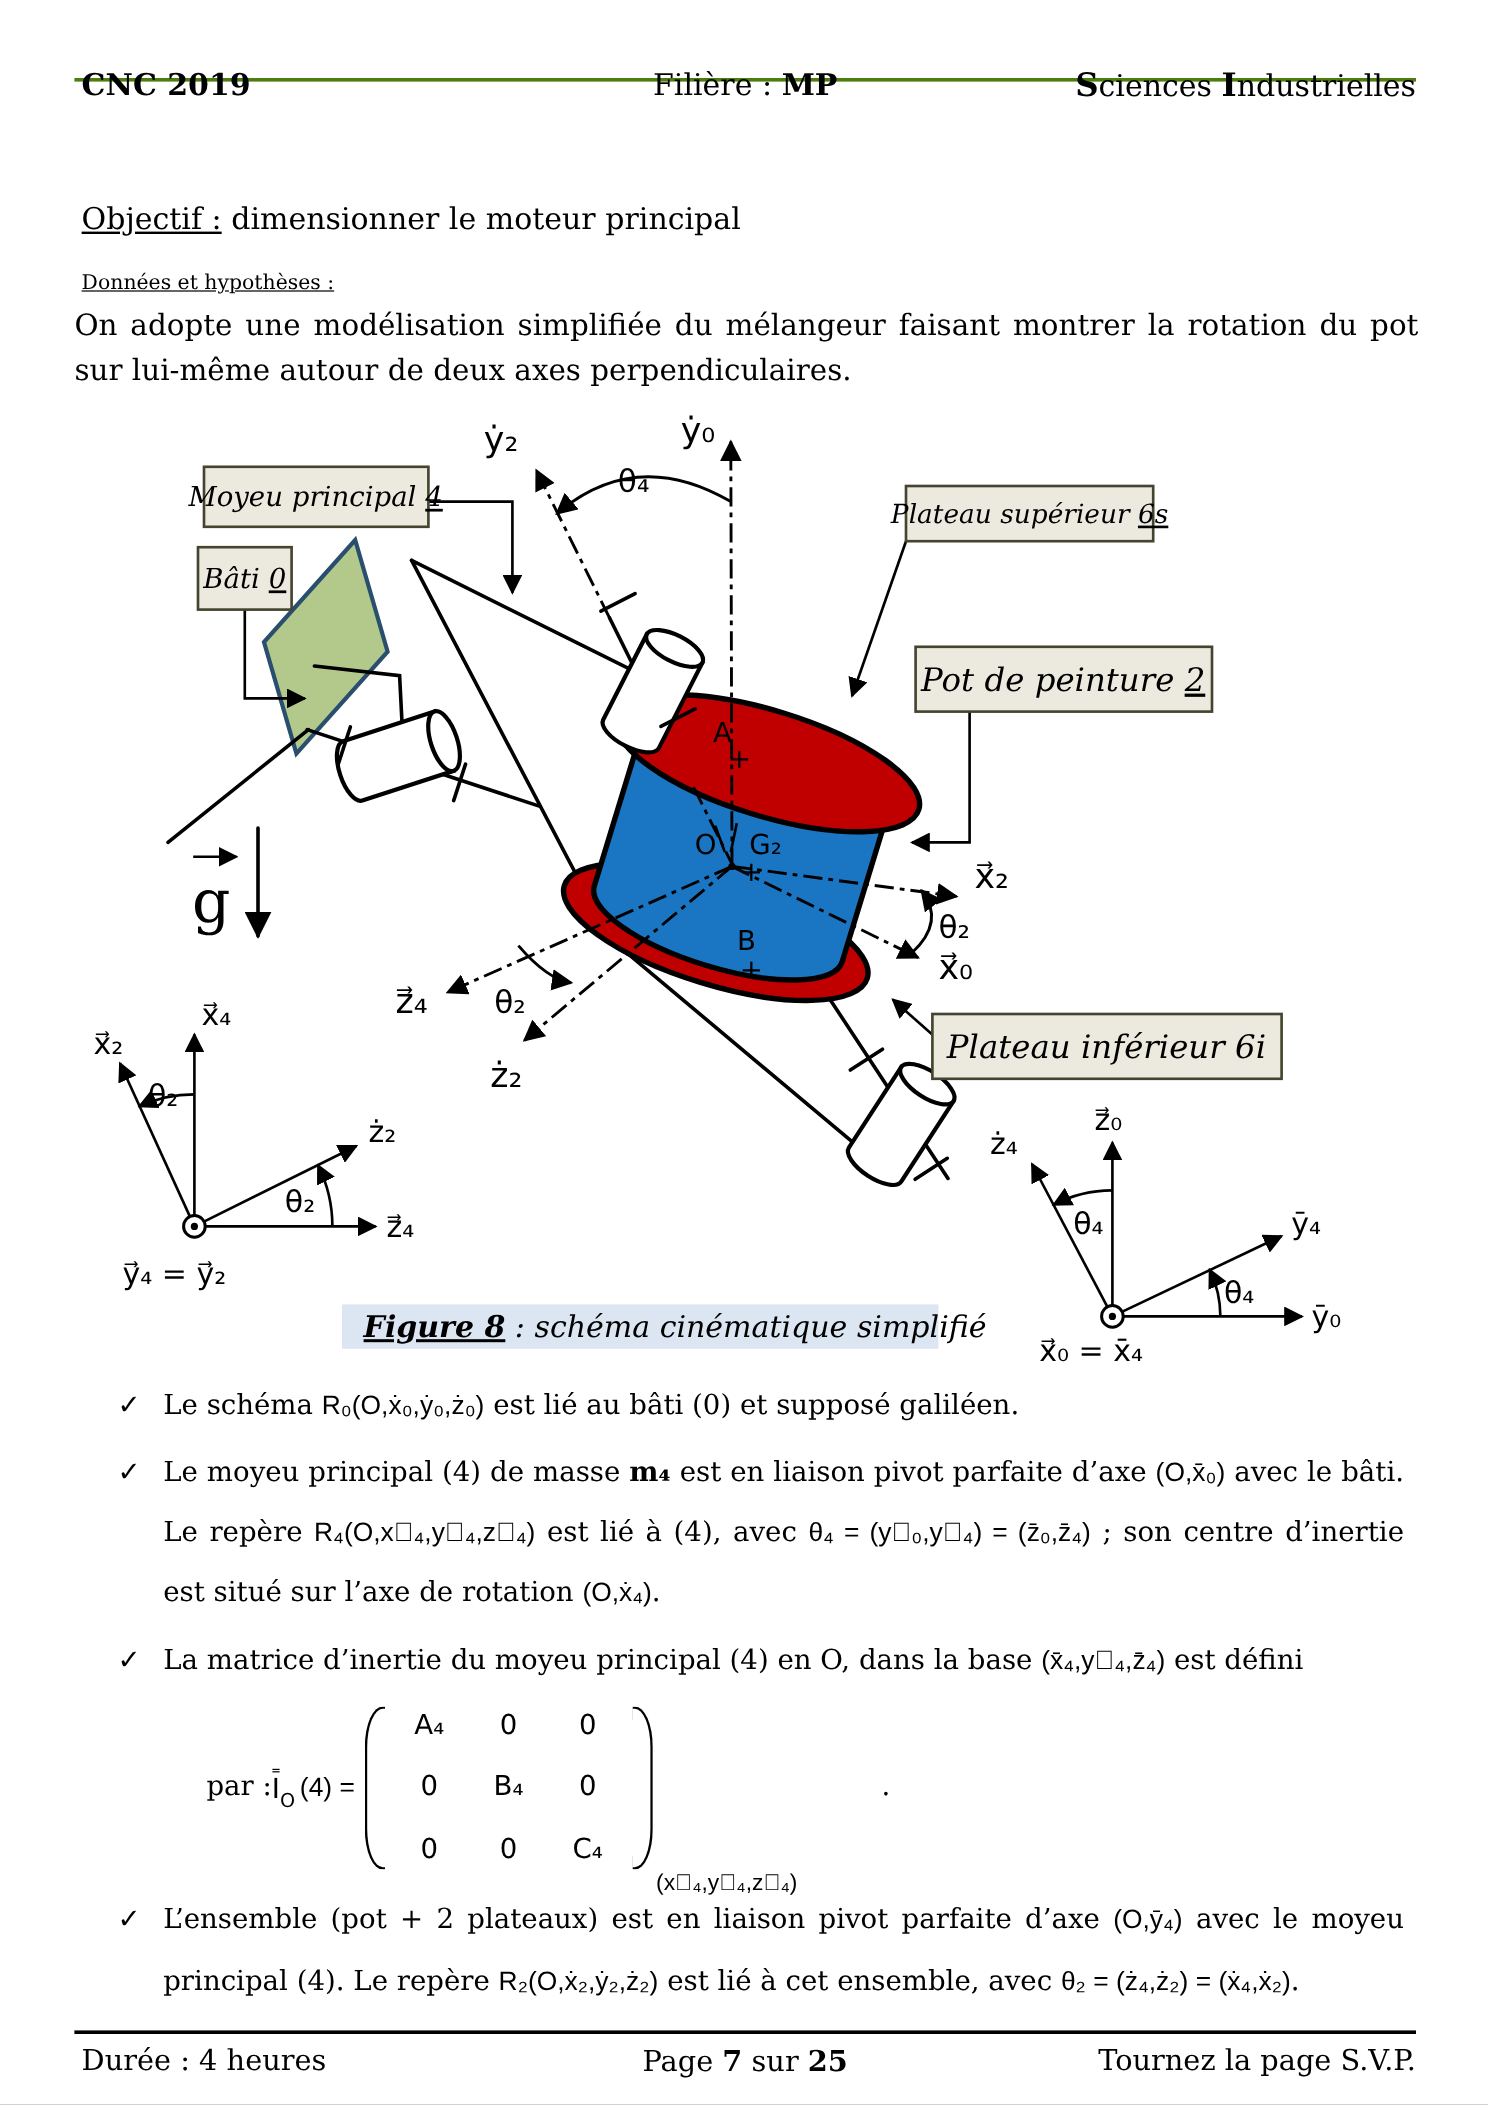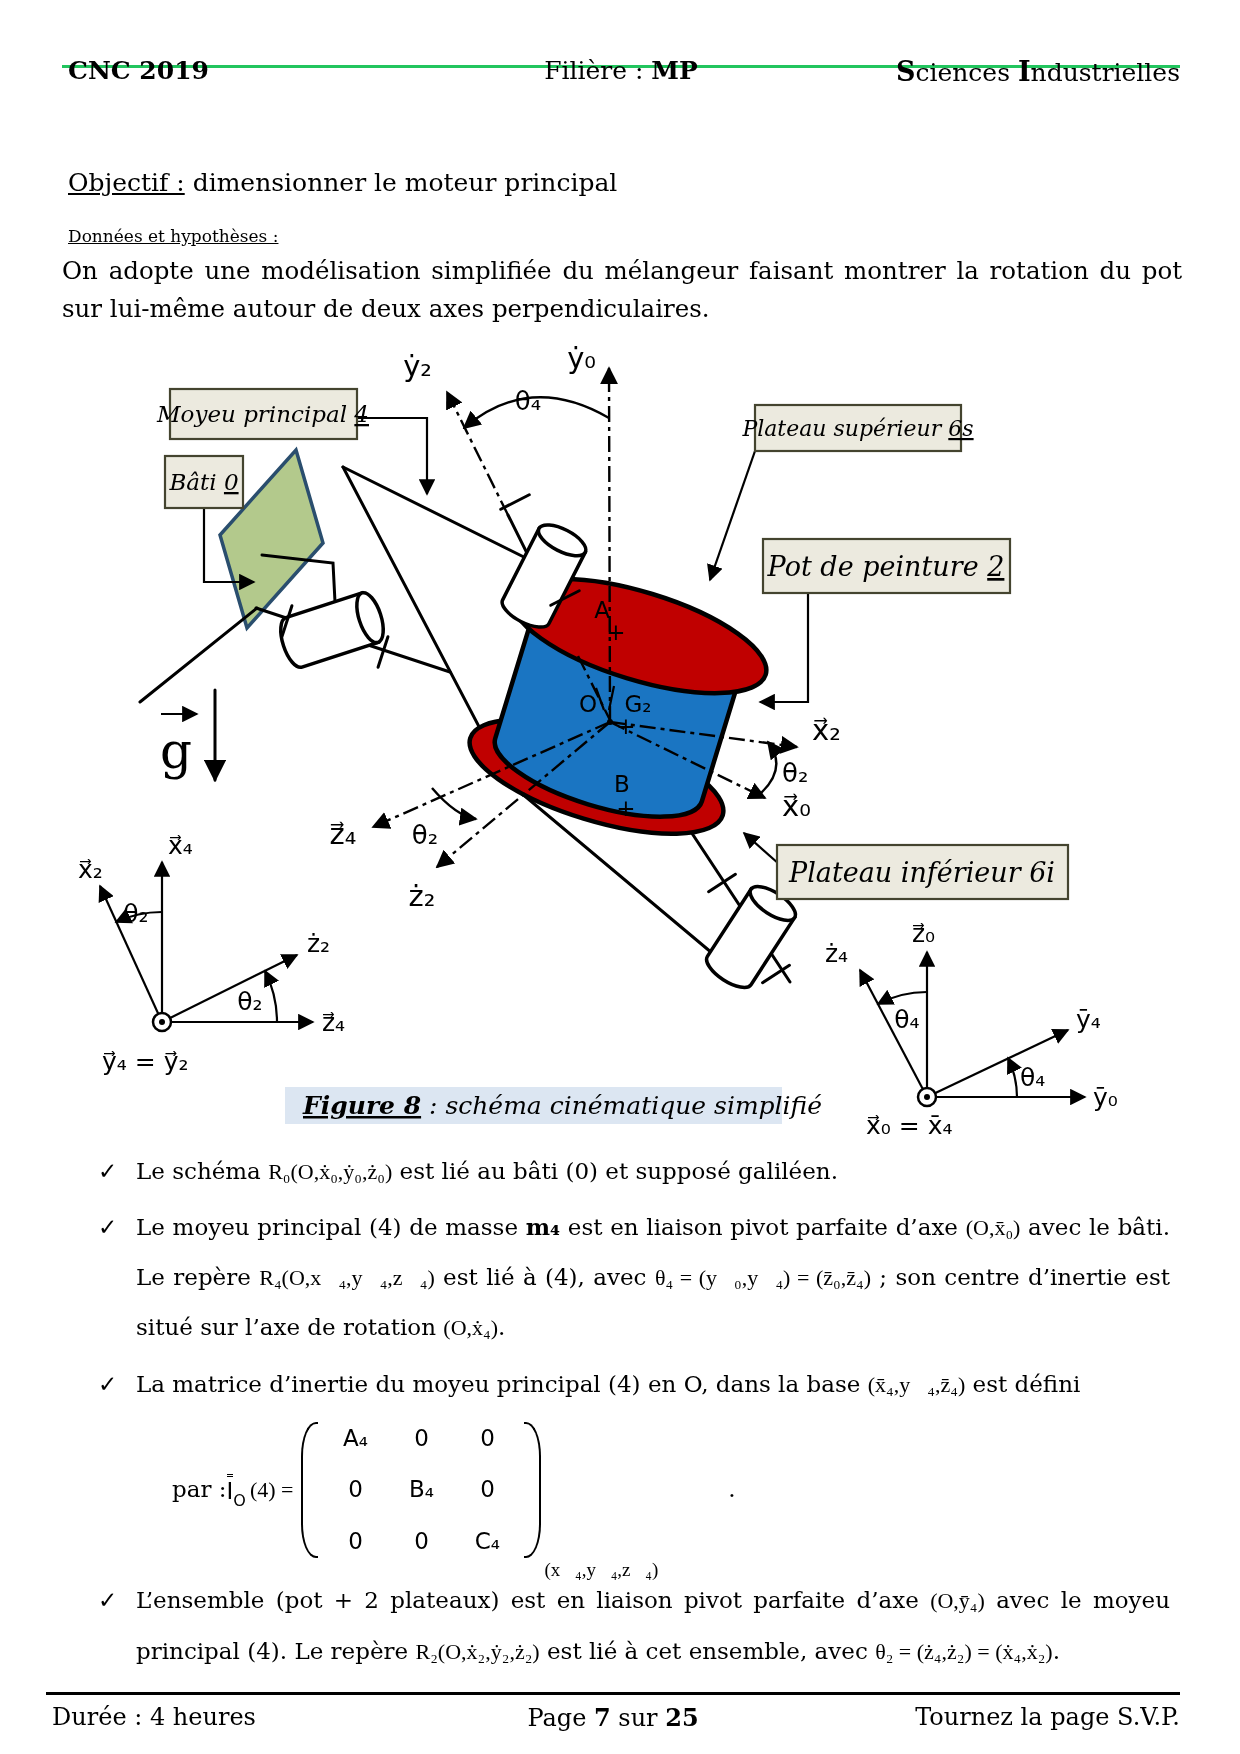--- a/index.html
+++ b/index.html
@@ -3,21 +3,21 @@
 <meta charset="utf-8">
 <style>
   :root{
     --pot-blue:#1a75c2; --plateau-red:#c00000; --bati-green:#b3c98c; --bati-border:#2a4e6e;
     --label-box-bg:#eceadf; --caption-bg:#dce6f2; --ink:#000000;
   }
   html,body{margin:0;padding:0;background:#888;}
   .page{position:relative;width:1240px;height:1754px;background:#ffffff;margin:0 auto;
         font-family:"DejaVu Serif",serif;color:var(--ink);overflow:hidden;}
   
-  .hd{position:absolute;left:62px;right:60px;top:56px;padding-bottom:9px;border-bottom:3px solid #22c55e;
+  .hd{position:absolute;left:62px;right:60px;top:56px;padding-bottom:9px;border-bottom:3px solid #4d7c0f;
       font-size:25px;}
   .hd .l{position:absolute;left:6px;top:0;font-weight:bold;}
   .hd .c{position:absolute;left:50%;transform:translateX(-50%);top:0;}
   .hd .r{position:absolute;right:0;top:0;}
   .hd b.big{font-size:27px;}
   
   .part-title{position:absolute;left:68px;top:106px;font-size:27px;font-weight:bold;font-style:italic;}
   .u{text-decoration:underline;}
   .obj{position:absolute;left:68px;top:168px;font-size:25px;}
   .dnh{position:absolute;left:68px;top:226px;font-size:17px;}
@@ -41,37 +41,37 @@
   .frmlbl{font-family:"DejaVu Sans",sans-serif;font-size:25px;fill:#000;}
   .caprect{fill:var(--caption-bg);}
   .captxt{font-family:"DejaVu Serif",serif;font-style:italic;font-size:25px;fill:#000;}
   .cap-b{font-weight:bold;text-decoration:underline;}
   .gtxt{font-family:"DejaVu Serif",serif;font-size:50px;fill:#000;}
   
   .bullets{position:absolute;left:96px;top:1146px;width:1074px;list-style:none;margin:0;padding:0;}
   .bullets li{position:relative;padding-left:40px;font-size:23px;line-height:2.18;
               text-align:justify;margin-bottom:6px;}
   .chk{position:absolute;left:2px;top:0;font-family:"DejaVu Sans",sans-serif;}
-  .math{font-family:Liberation Serif, serif;font-size:22px;}
+  .math{font-family:Liberation Sans, sans-serif;font-size:22px;}
   
   .mrow{display:flex;align-items:center;margin:6px 0 10px 36px;line-height:1.2;text-align:left;}
   .isym{display:inline-flex;align-items:flex-end;margin-right:4px;}
   .dblover{border-top:3.5px double #000;padding-top:1px;font-family:"DejaVu Sans",sans-serif;}
   .isym sub{font-family:"DejaVu Sans",sans-serif;font-size:16px;transform:translateY(4px);}
   .paren{width:15px;height:132px;}
   .pl{border-left:2.5px solid #000;border-top:2.5px solid #000;border-bottom:2.5px solid #000;
       border-top-left-radius:15px 34px;border-bottom-left-radius:15px 34px;margin-left:8px;}
   .pr{border-right:2.5px solid #000;border-top:2.5px solid #000;border-bottom:2.5px solid #000;
       border-top-right-radius:15px 34px;border-bottom-right-radius:15px 34px;}
   .mgrid{display:grid;grid-template-columns:repeat(3,66px);row-gap:24px;padding:10px 4px;
          text-align:center;font-family:"DejaVu Sans",sans-serif;font-size:23px;}
   .basis{align-self:flex-end;transform:translateY(16px);font-size:19px;margin-left:3px;}
   .msuffix{margin-left:70px;}
   
-  .ftr{position:absolute;left:46px;right:60px;top:1692px;border-top:3px solid #000;padding-top:8px;
+  .ftr{position:absolute;left:62px;right:60px;top:1692px;border-top:3px solid #000;padding-top:8px;
        font-size:24px;text-align:right;}
   .ftr .l{position:absolute;left:6px;top:8px;}
   .ftr .c{position:absolute;left:50%;transform:translateX(-50%);top:8px;}
   .ftr .r{position:absolute;right:0;top:8px;}
 </style>
 </head>
 <body>
 
 <div class="page">
 

